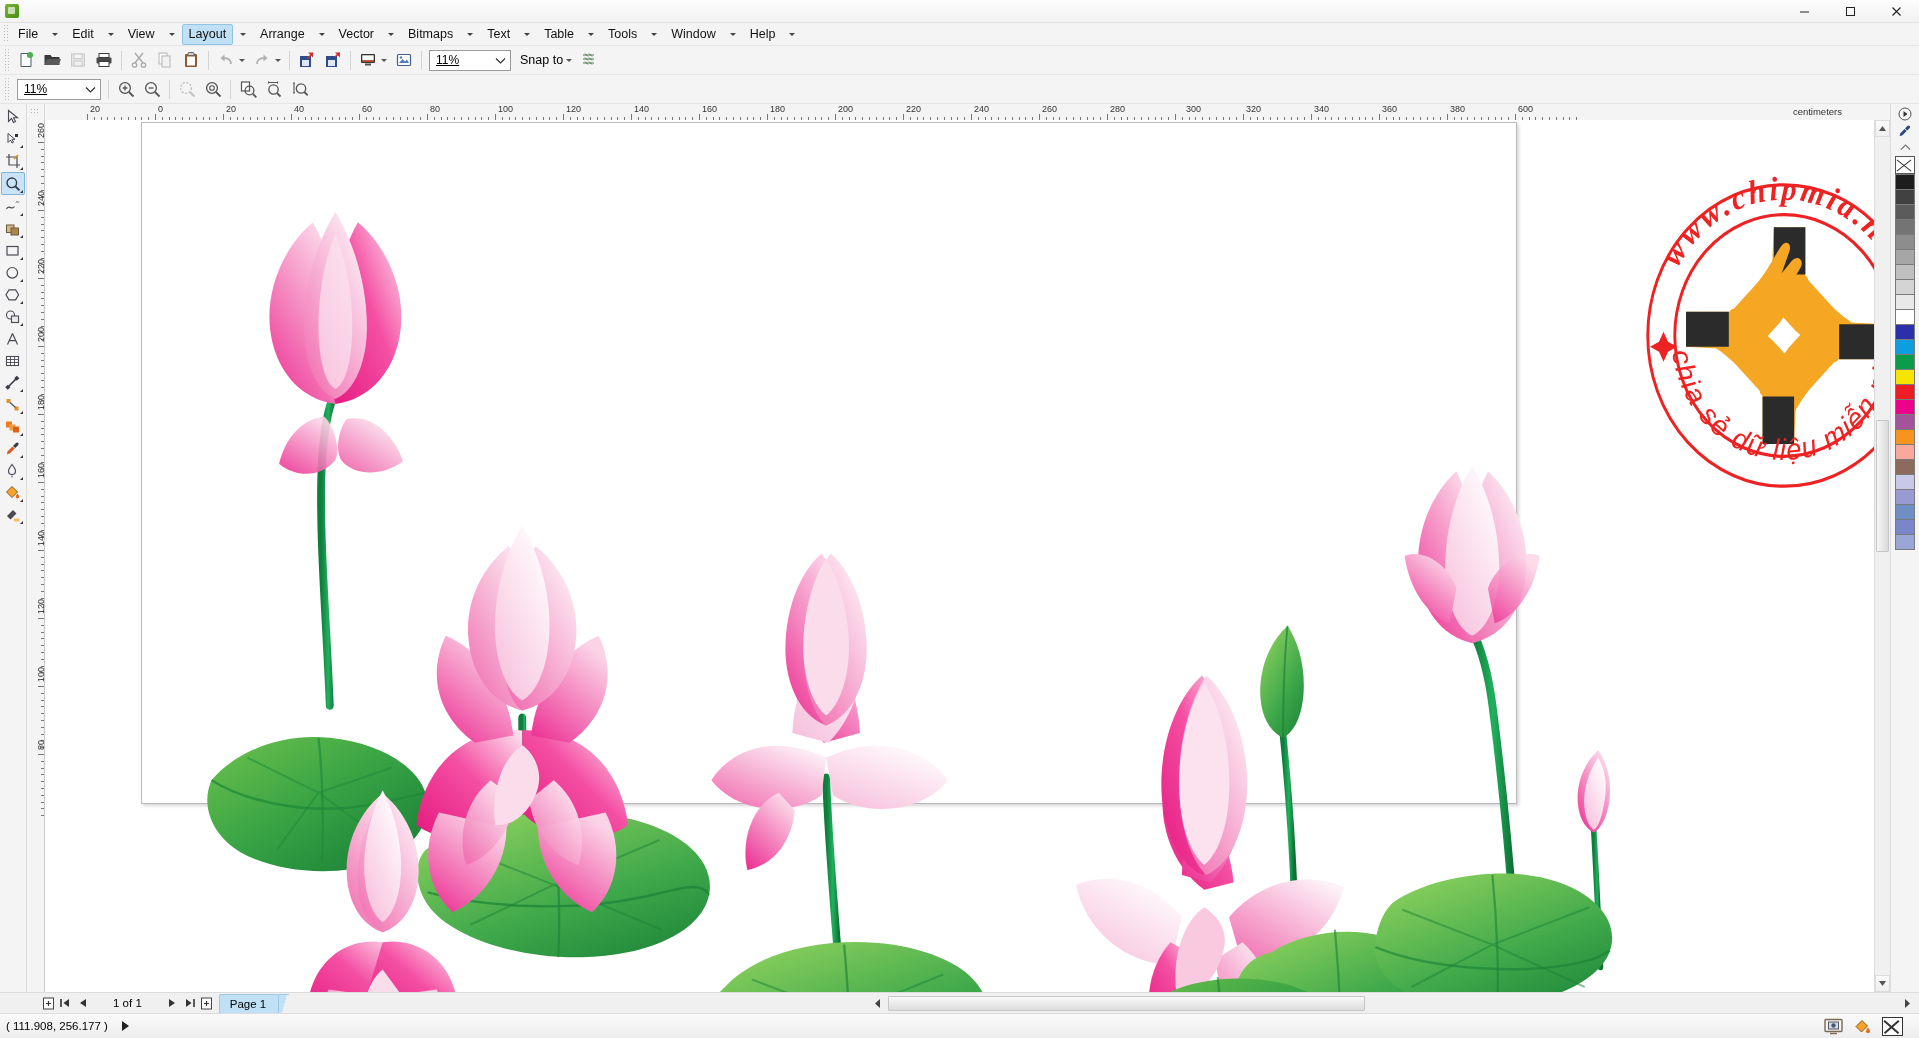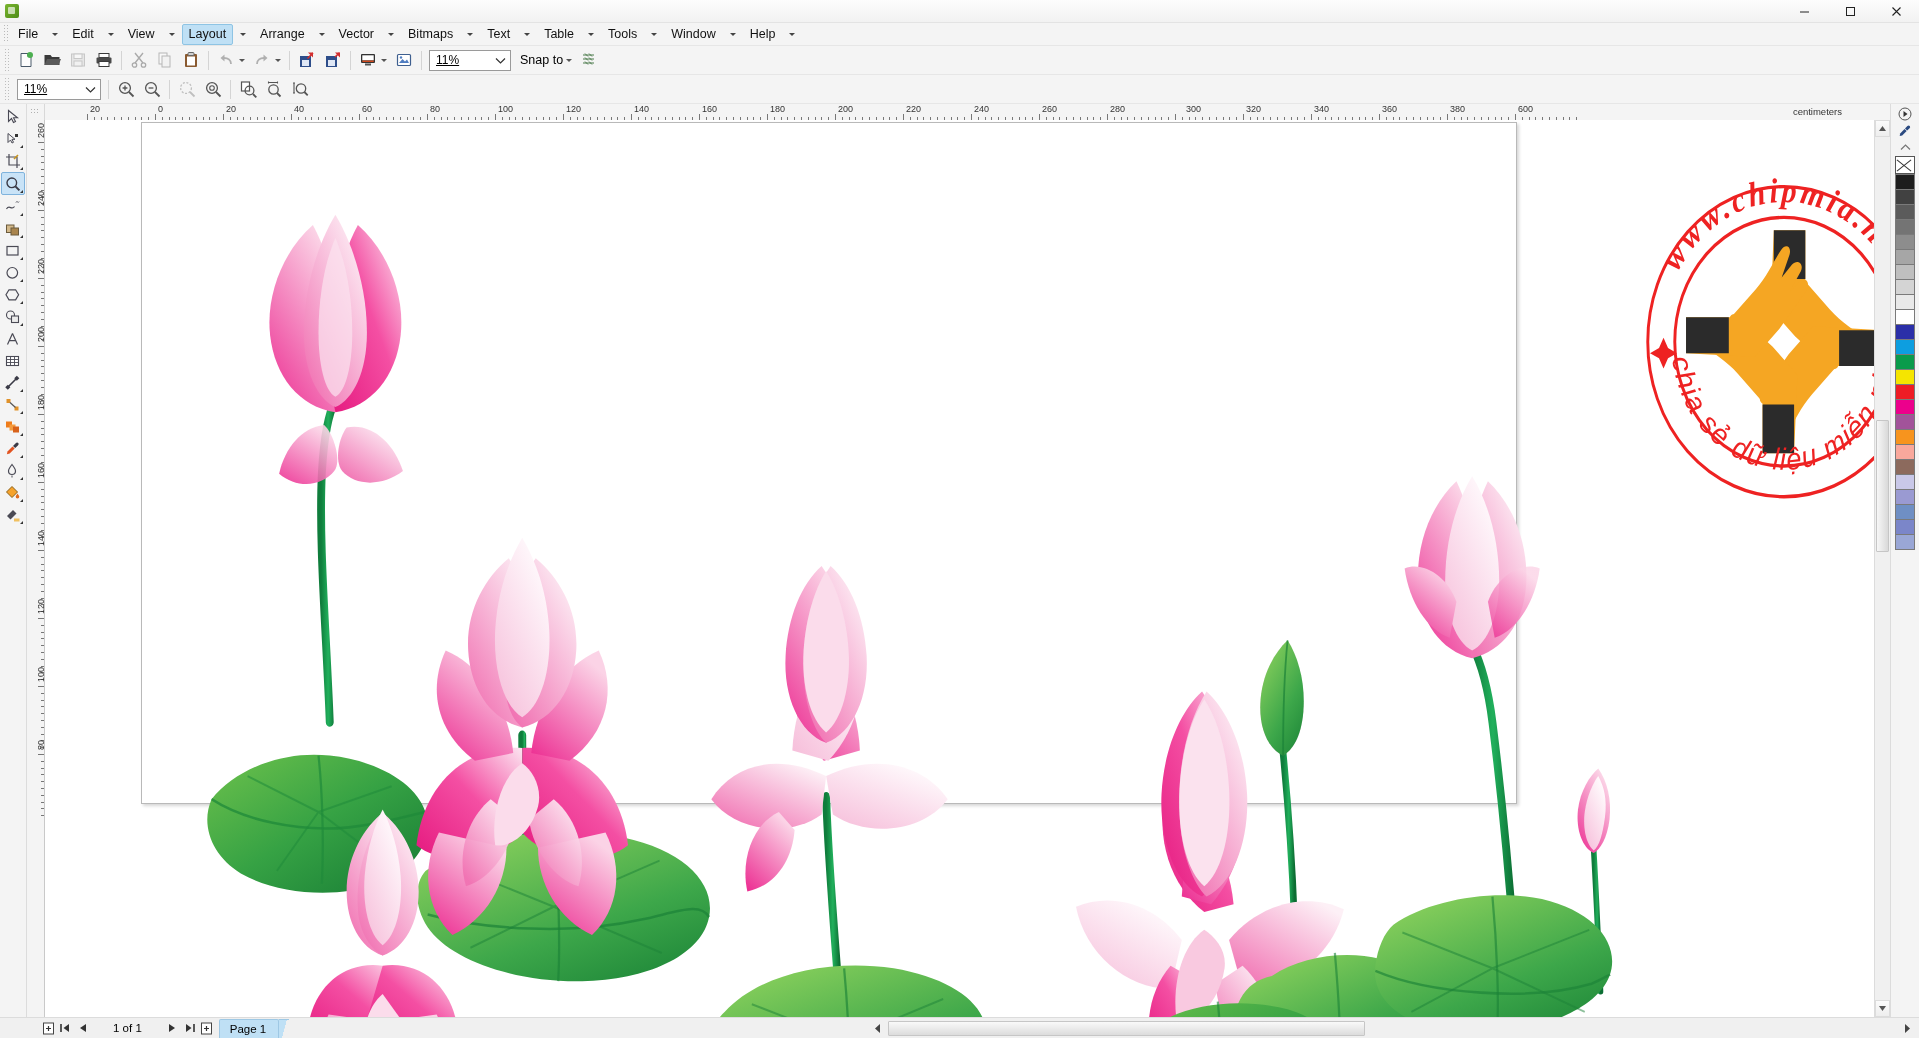--- a/index.html
+++ b/index.html
@@ -1177,13 +1177,34 @@
           </svg>
       </div>
       <div style="position:absolute;right:2px;width:13px;height:13px;display:flex;align-items:center;justify-content:center;">
         <svg width="6" height="9" viewBox="0 0 6 9">
             <path d="M1 0l5 4.5L1 9z" fill="#444"></path>
           </svg>
       </div>
     </div>
   </div>
 
+  <div class="statusbar">
+    <span>( 111.908, 256.177 )</span>
+    <span class="sb-caret"></span>
+    <div class="sb-right">
+      <div>
+        <svg width="19" height="17" viewBox="0 0 19 17">
+            <rect x="1" y="1.5" width="17" height="12" rx="1" fill="none" stroke="#7a6a52" stroke-width="1.4"></rect>
+            <rect x="4.5" y="4" width="10" height="7" fill="#d9dce2" stroke="#556"></rect>
+            <circle cx="9.5" cy="7.5" r="2.2" fill="#3d5a80"></circle>
+            <path d="M6 15.5h7" stroke="#7a6a52" stroke-width="1.4"></path>
+          </svg>
+      </div>
+      <div class="sb-fill">
+        <svg width="19" height="17" viewBox="0 0 19 17">
+            <path d="M3 8.5L9 2.5l5.5 5.5L8.5 14z" fill="#f6a22b" stroke="#8a5f16" stroke-width="1"></path>
+            <path d="M15 9.5c1.4 2 2 3 2 3.8a2 2 0 11-4 0c0-.8.6-1.8 2-3.8z" fill="#e26a1b"></path>
+          </svg>
+      </div>
+      <div class="sb-outline"></div>
+    </div>
+  </div>
 </div>
 
 </body></html>

